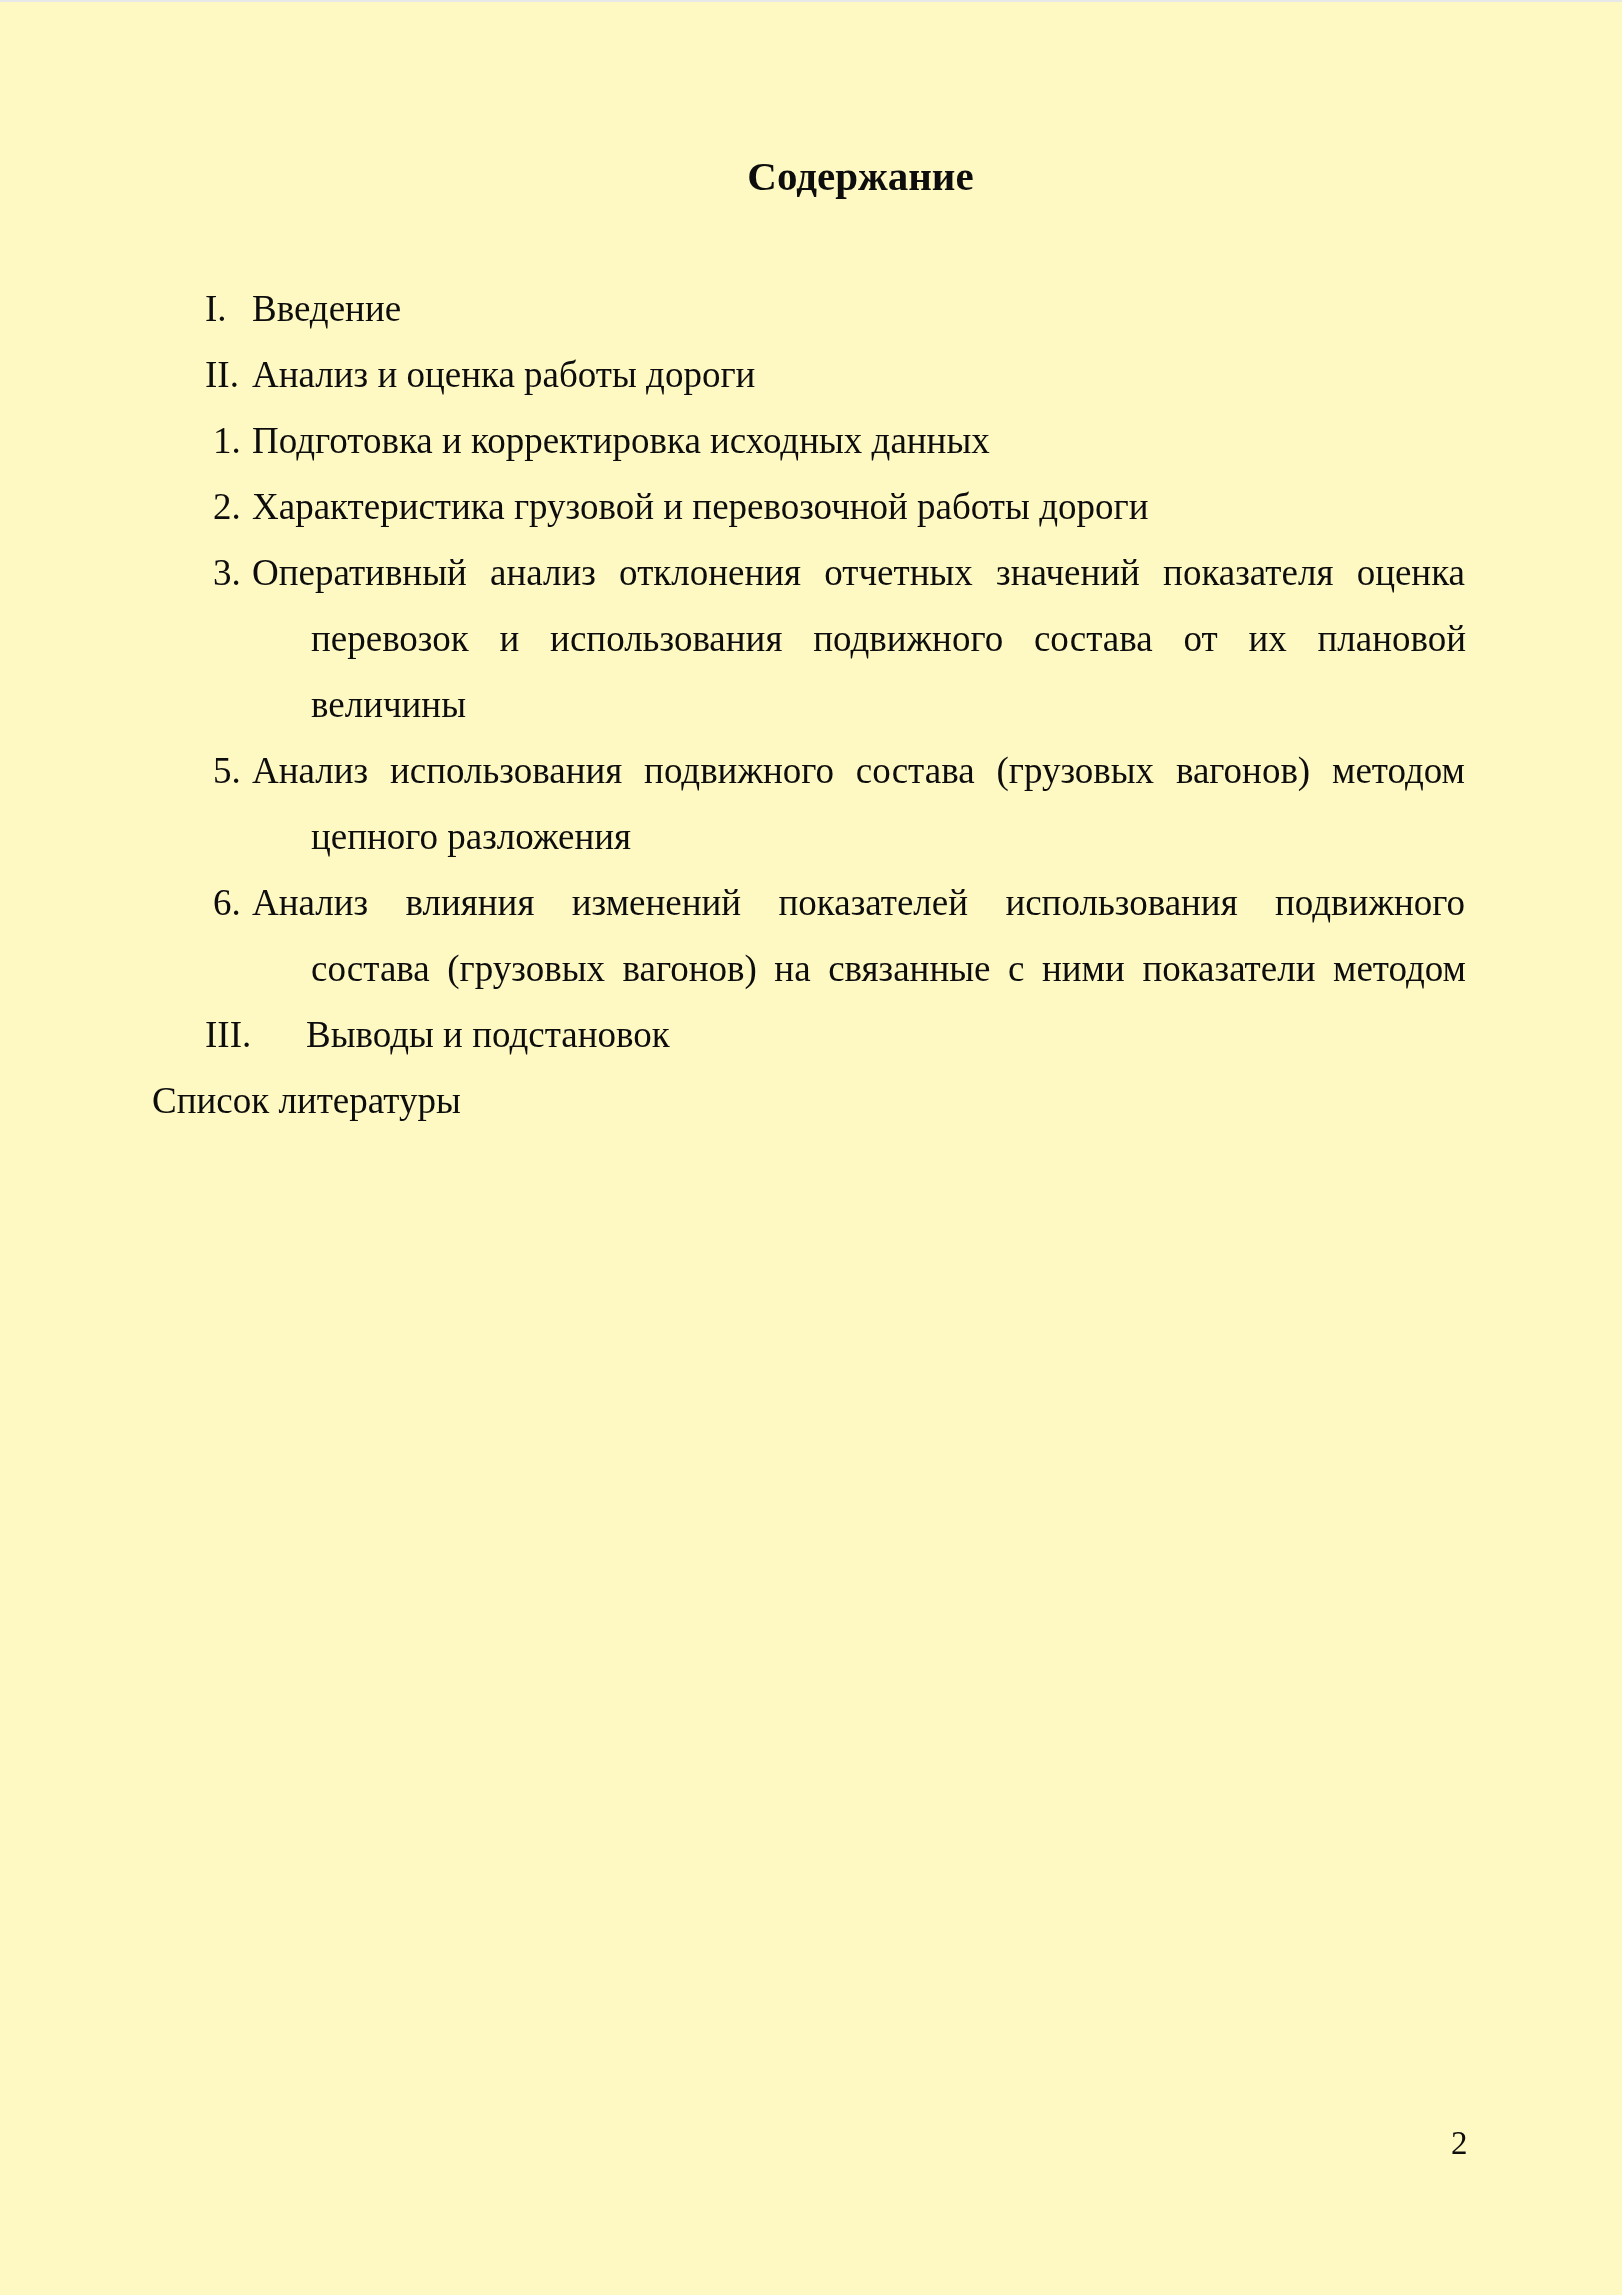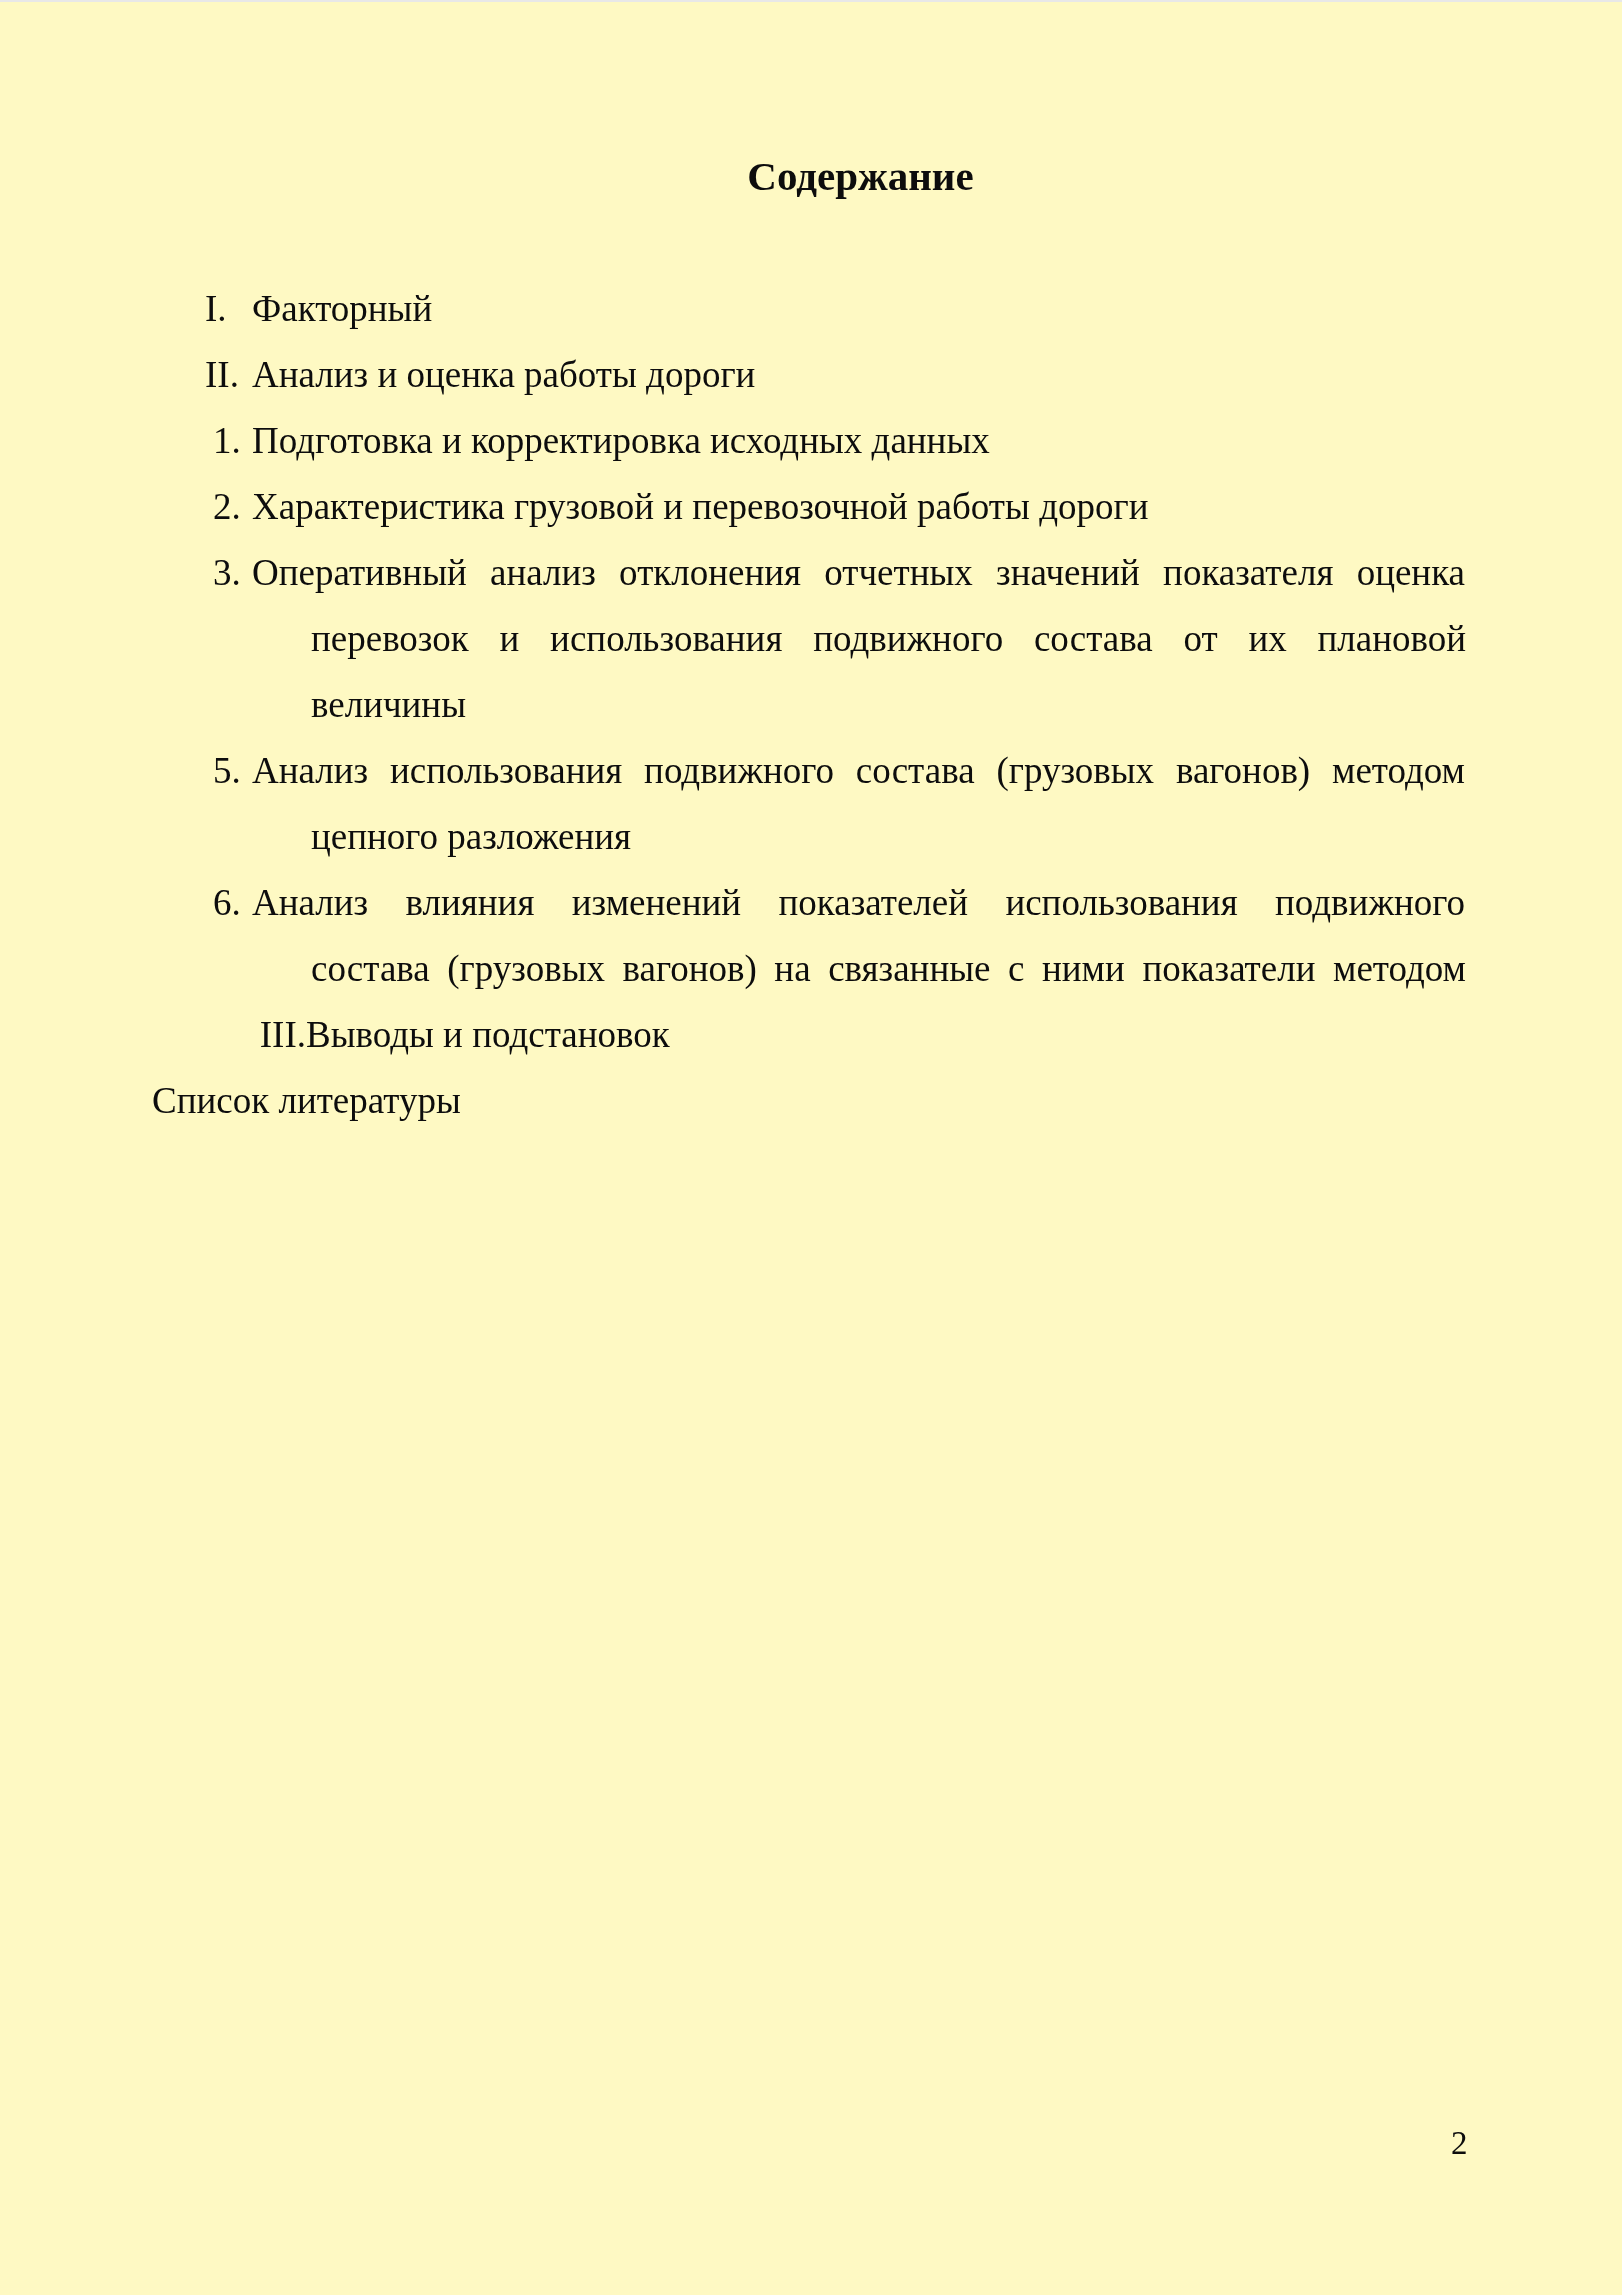--- a/index.html
+++ b/index.html
@@ -44,39 +44,39 @@
   
   .w-first { width: 1252px; }
   .w-cont  { width: 1155px; }
   .jl {
     text-align: justify;
     text-align-last: justify;
   }
   
   .num-r { display: inline-block; width: 47px;  }
   .num-a { display: inline-block; width: 39px;  }
-  .num-3 { display: inline-block; width: 101px; text-align: right; }
+  .num-3 { display: inline-block; width: 101px; }
   .page-number {
     position: absolute;
     left: 1451px;
     top: 2125px;
     font-size: 33px;
     line-height: 33px;
   }
 </style>
 </head>
 <body>
 
 <div class="page">
 
   <div class="doc-title">Содержание</div>
 
   <div class="toc">
 
-    <div class="line ml-roman"><span class="num-r">I.</span><span>Факторный</span></div>
+    <div class="line ml-roman"><span class="num-r">I.</span><span>Введение</span></div>
 
     <div class="line ml-roman"><span class="num-r">II.</span><span>Анализ и оценка работы дороги</span></div>
 
     <div class="line ml-arabic"><span class="num-a">1.</span><span>Подготовка и корректировка исходных данных</span></div>
 
     <div class="line ml-arabic"><span class="num-a">2.</span><span>Характеристика грузовой и перевозочной работы дороги</span></div>
 
     <div class="line ml-arabic w-first jl"><span class="num-a">3.</span><span>Оперативный анализ отклонения отчетных значений показателя оценка</span></div>
     <div class="line ml-cont w-cont jl"><span>перевозок и использования подвижного состава от их плановой</span></div>
     <div class="line ml-cont"><span>величины</span></div>

